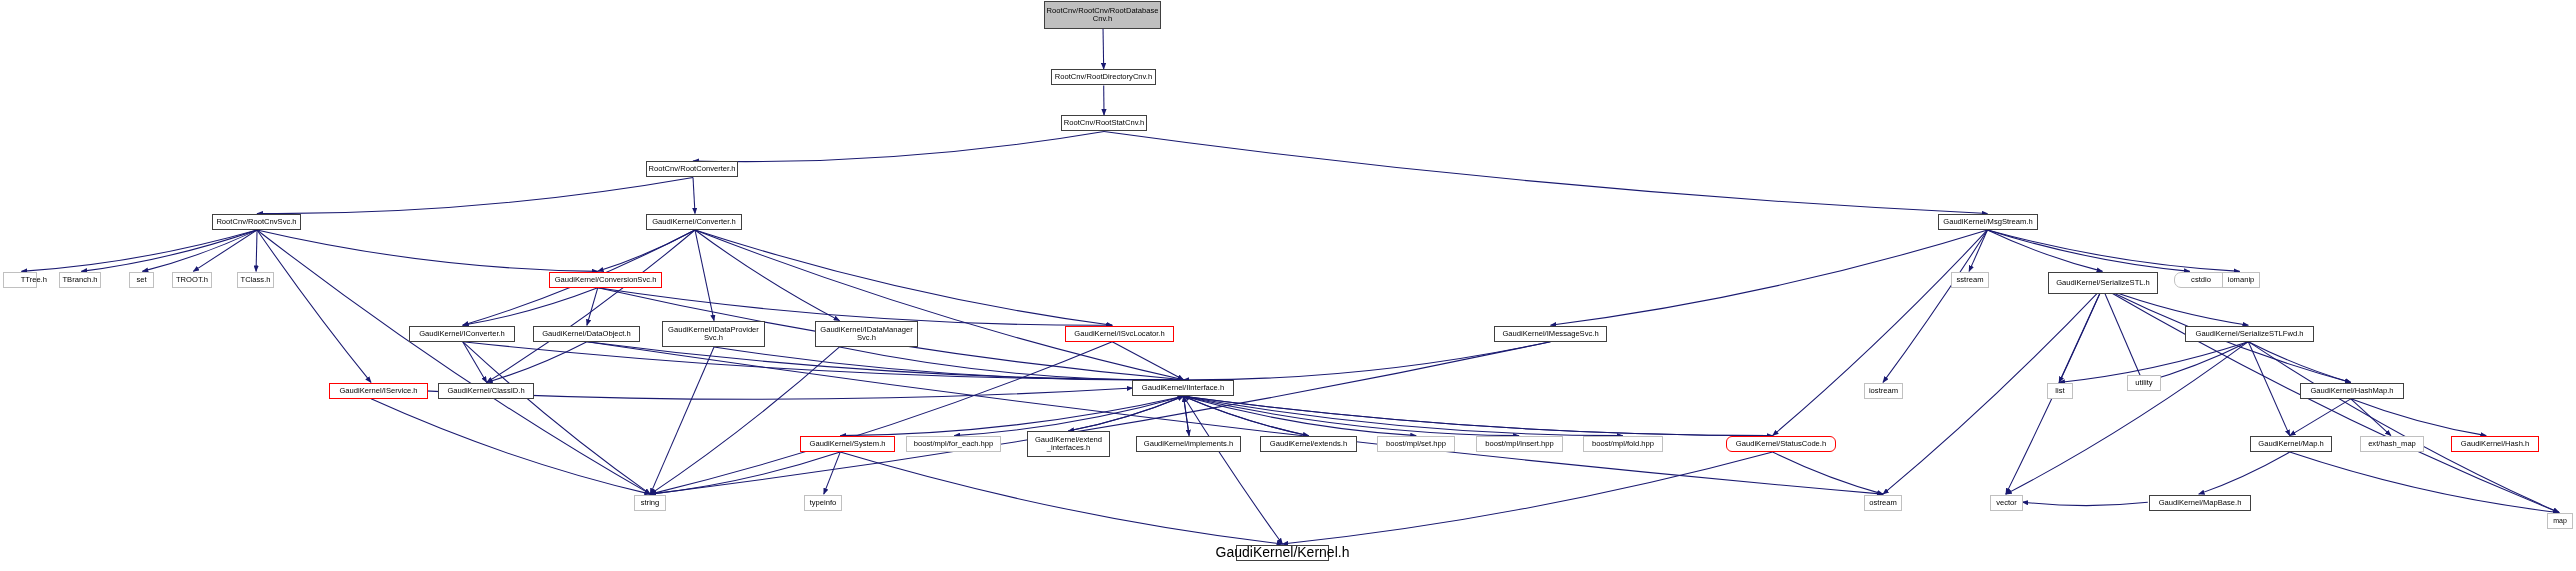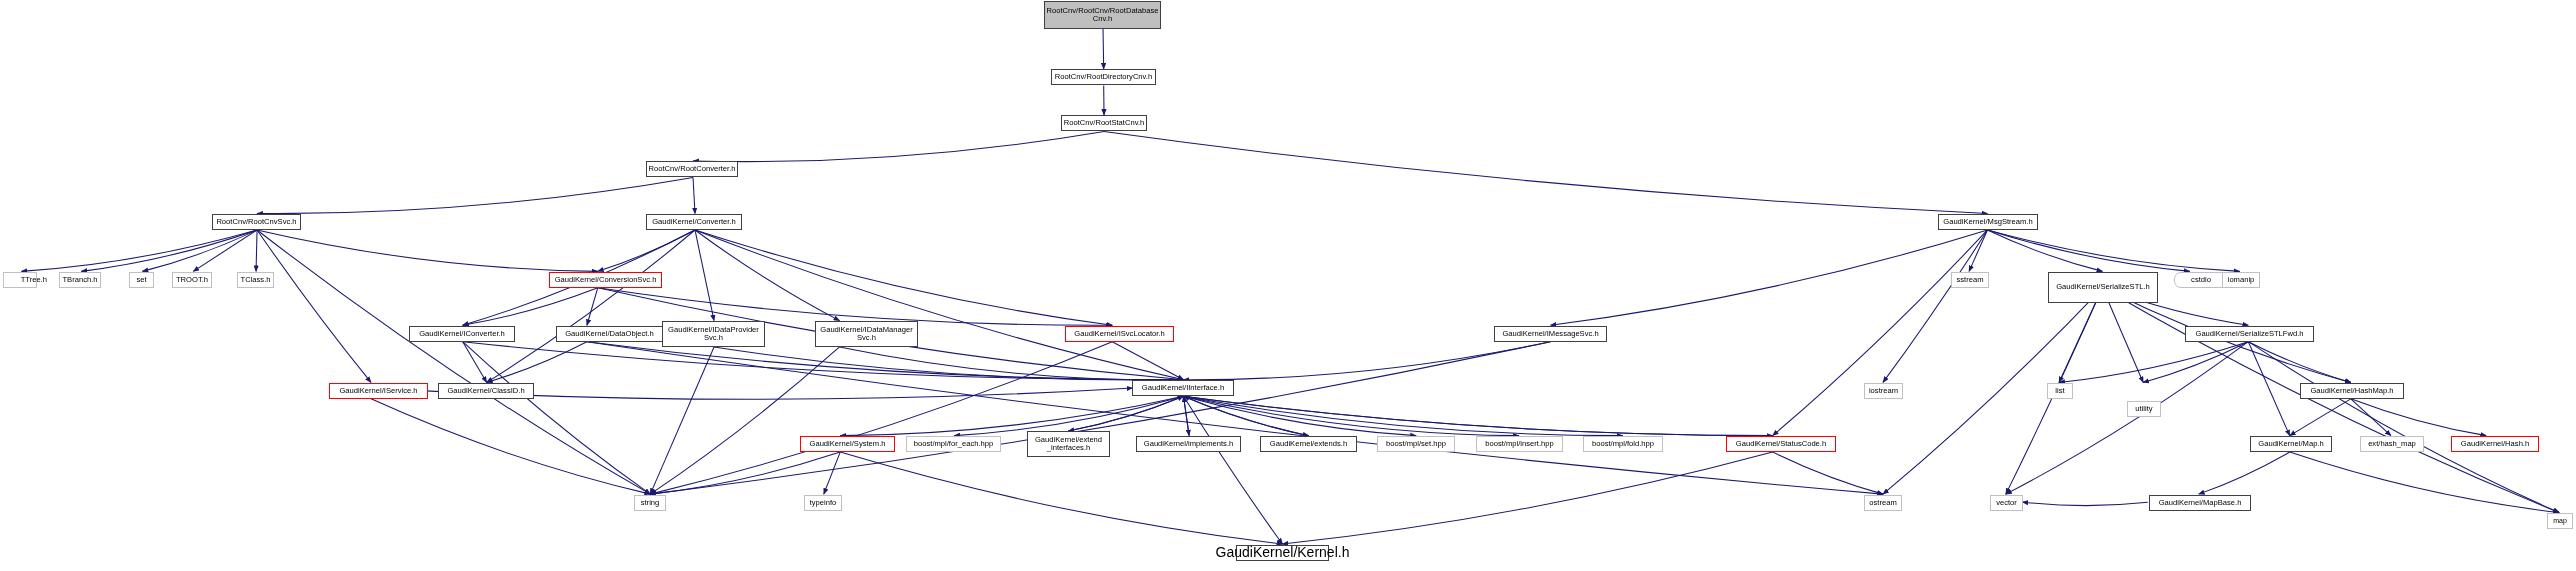--- a/index.html
+++ b/index.html
@@ -141,49 +141,49 @@
       <div class="node n-hdr" style="left: 212px; top: 214px; width: 89px; height: 16.4px; font-size: 7.6px;">RootCnv/RootCnvSvc.h</div>
       <div class="node n-hdr" style="left: 1938px; top: 214px; width: 100px; height: 16.4px; font-size: 7.6px;">GaudiKernel/MsgStream.h</div>
       <div class="node n-hdr" style="left: 646px; top: 214px; width: 96px; height: 16.4px; font-size: 7.6px;">GaudiKernel/Converter.h</div>
       <div class="node n-sys" style="left: 3.3px; top: 272px; width: 34px; height: 16px; font-size: 7.6px; padding-left: 27px;">TTree.h</div>
       <div class="node n-sys" style="left: 59px; top: 272px; width: 42px; height: 16px; font-size: 7.6px;">TBranch.h</div>
       <div class="node n-sys" style="left: 129px; top: 272px; width: 25px; height: 16px; font-size: 7.6px;">set</div>
       <div class="node n-sys" style="left: 172px; top: 272px; width: 40px; height: 16px; font-size: 7.6px;">TROOT.h</div>
       <div class="node n-sys" style="left: 237px; top: 272px; width: 37px; height: 16px; font-size: 7.6px;">TClass.h</div>
       <div class="node n-red" style="left: 541px; top: 272px; width: 113px; height: 16.4px; font-size: 7.6px;">GaudiKernel/ConversionSvc.h</div>
       <div class="node n-sys" style="left: 1951px; top: 272px; width: 38px; height: 16px; font-size: 7.6px;">sstream</div>
-      <div class="node n-hdr" style="left: 2048px; top: 272px; width: 110px; height: 31px; font-size: 7.6px;">GaudiKernel/SerializeSTL.h</div>
+      <div class="node n-hdr" style="left: 2048px; top: 272px; width: 110px; height: 22px; font-size: 7.6px;">GaudiKernel/SerializeSTL.h</div>
       <div class="node n-sys" style="left: 2174px; top: 272px; width: 54px; height: 16px; font-size: 7.6px; border-radius: 7px;">cstdio</div>
       <div class="node n-sys" style="left: 2222px; top: 272px; width: 38px; height: 16px; font-size: 7.6px;">iomanip</div>
       <div class="node n-hdr" style="left: 409px; top: 326px; width: 106px; height: 16.4px; font-size: 7.6px;">GaudiKernel/IConverter.h</div>
-      <div class="node n-hdr" style="left: 533px; top: 326px; width: 107px; height: 16.4px; font-size: 7.6px; margin-left: 23px;">GaudiKernel/DataObject.h</div>
+      <div class="node n-hdr" style="left: 533px; top: 326px; width: 107px; height: 16.4px; font-size: 7.6px;">GaudiKernel/DataObject.h</div>
       <div class="node n-hdr" style="left: 662px; top: 321px; width: 103px; height: 26px; font-size: 7.6px;">GaudiKernel/IDataProvider
 Svc.h</div>
       <div class="node n-hdr" style="left: 815px; top: 321px; width: 103px; height: 26px; font-size: 7.6px;">GaudiKernel/IDataManager
 Svc.h</div>
       <div class="node n-red" style="left: 1057px; top: 326px; width: 109px; height: 16.4px; font-size: 7.6px;">GaudiKernel/ISvcLocator.h</div>
       <div class="node n-hdr" style="left: 1494px; top: 326px; width: 113px; height: 16.4px; font-size: 7.6px;">GaudiKernel/IMessageSvc.h</div>
       <div class="node n-hdr" style="left: 2185px; top: 326px; width: 129px; height: 16.4px; font-size: 7.6px;">GaudiKernel/SerializeSTLFwd.h</div>
       <div class="node n-red" style="left: 321px; top: 383px; width: 99px; height: 16.4px; font-size: 7.6px;">GaudiKernel/IService.h</div>
       <div class="node n-hdr" style="left: 438px; top: 383px; width: 96px; height: 16.4px; font-size: 7.6px;">GaudiKernel/ClassID.h</div>
       <div class="node n-hdr" style="left: 1132px; top: 380px; width: 102px; height: 16.4px; font-size: 7.6px;">GaudiKernel/IInterface.h</div>
       <div class="node n-sys" style="left: 1864px; top: 383px; width: 39px; height: 16px; font-size: 7.6px;">iostream</div>
       <div class="node n-sys" style="left: 2047px; top: 383px; width: 26px; height: 16px; font-size: 7.6px;">list</div>
-      <div class="node n-sys" style="left: 2127px; top: 401px; width: 34px; height: 16px; font-size: 7.6px;">utility</div>
+      <div class="node n-sys" style="left: 2127px; top: 375px; width: 34px; height: 16px; font-size: 7.6px;">utility</div>
       <div class="node n-hdr" style="left: 2300px; top: 383px; width: 104px; height: 16.4px; font-size: 7.6px;">GaudiKernel/HashMap.h</div>
       <div class="node n-red" style="left: 792px; top: 436px; width: 95px; height: 16.4px; font-size: 7.6px;">GaudiKernel/System.h</div>
       <div class="node n-sys" style="left: 906px; top: 436px; width: 95px; height: 16px; font-size: 7.6px;">boost/mpl/for_each.hpp</div>
       <div class="node n-hdr" style="left: 1027px; top: 431px; width: 83px; height: 26px; font-size: 7.6px;">GaudiKernel/extend
 _interfaces.h</div>
       <div class="node n-hdr" style="left: 1136px; top: 436px; width: 105px; height: 16.4px; font-size: 7.6px;">GaudiKernel/implements.h</div>
       <div class="node n-hdr" style="left: 1260px; top: 436px; width: 97px; height: 16.4px; font-size: 7.6px;">GaudiKernel/extends.h</div>
       <div class="node n-sys" style="left: 1377px; top: 436px; width: 78px; height: 16px; font-size: 7.6px;">boost/mpl/set.hpp</div>
       <div class="node n-sys" style="left: 1476px; top: 436px; width: 87px; height: 16px; font-size: 7.6px;">boost/mpl/insert.hpp</div>
       <div class="node n-sys" style="left: 1583px; top: 436px; width: 80px; height: 16px; font-size: 7.6px;">boost/mpl/fold.hpp</div>
-      <div class="node n-red" style="left: 1718px; top: 436px; width: 110px; height: 16.4px; font-size: 7.6px;">GaudiKernel/StatusCode.h</div>
+      <div class="node n-red" style="left: 1718px; top: 436px; width: 110px; height: 16.4px; font-size: 7.6px; border-radius: 6px;">GaudiKernel/StatusCode.h</div>
       <div class="node n-hdr" style="left: 2250px; top: 436px; width: 82px; height: 16.4px; font-size: 7.6px;">GaudiKernel/Map.h</div>
       <div class="node n-sys" style="left: 2360px; top: 436px; width: 64px; height: 16px; font-size: 7.6px;">ext/hash_map</div>
       <div class="node n-red" style="left: 2443px; top: 436px; width: 88px; height: 16.4px; font-size: 7.6px;">GaudiKernel/Hash.h</div>
       <div class="node n-sys" style="left: 634px; top: 495px; width: 32px; height: 16px; font-size: 7.6px;">string</div>
       <div class="node n-sys" style="left: 804px; top: 495px; width: 38px; height: 16px; font-size: 7.6px;">typeinfo</div>
       <div class="node n-sys" style="left: 1864px; top: 495px; width: 38px; height: 16px; font-size: 7.6px;">ostream</div>
       <div class="node n-sys" style="left: 1990px; top: 495px; width: 33px; height: 16px; font-size: 7.6px;">vector</div>
       <div class="node n-hdr" style="left: 2149px; top: 495px; width: 102px; height: 16.4px; font-size: 7.6px;">GaudiKernel/MapBase.h</div>
       <div class="node n-sys" style="left: 2547px; top: 513px; width: 26px; height: 16px; font-size: 7px;">map</div>
       <div class="node n-hdr" style="left: 1236px; top: 545px; width: 93px; height: 16.4px; font-size: 14px;">GaudiKernel/Kernel.h</div>

